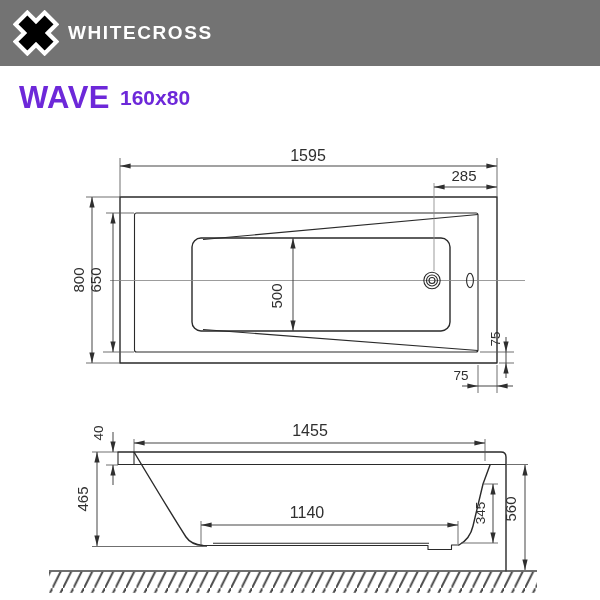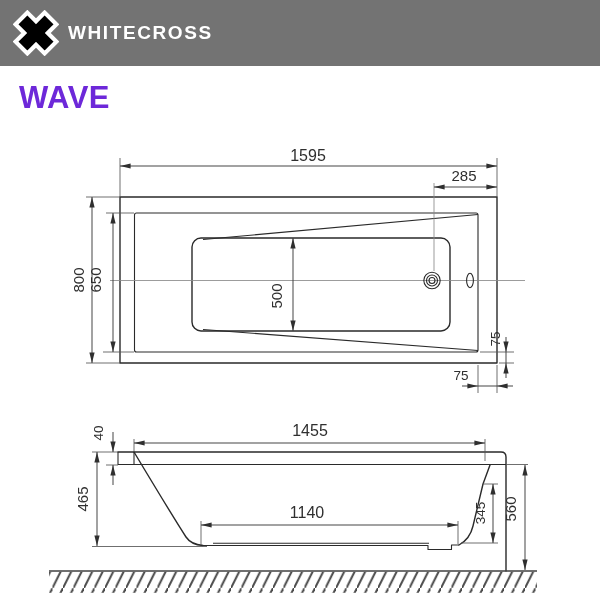--- a/index.html
+++ b/index.html
@@ -36,20 +36,21 @@
       <g transform="rotate(45)">
         <path d="M-20.5,-8.3 H-8.3 V-20.5 H8.3 V-8.3 H20.5 V8.3 H8.3 V20.5 H-8.3 V8.3 H-20.5 Z" fill="#000000" stroke="#ffffff" stroke-width="4.2"></path>
       </g>
     </svg>
   </span>
   <span class="brand">WHITECROSS</span>
 </div>
 
 <div class="titlebar">
   <span class="model">WAVE</span>
+  <span class="size">160x80</span>
 </div>
 
 <svg class="drawing" width="600" height="480" viewBox="0 120 600 480">
   <defs>
     <marker id="arr" viewBox="0 -3.5 11 7" refX="10.6" refY="0" markerWidth="11" markerHeight="7" orient="auto-start-reverse" markerUnits="userSpaceOnUse">
       <path d="M0,-2.6 L10.6,0 L0,2.6 Z" fill="#2f2f2f"></path>
     </marker>
     <pattern id="hatch" patternUnits="userSpaceOnUse" width="10.5" height="21">
       <line x1="0" y1="21" x2="10.5" y2="0" stroke="#4a4a4a" stroke-width="2"></line>
     </pattern>

